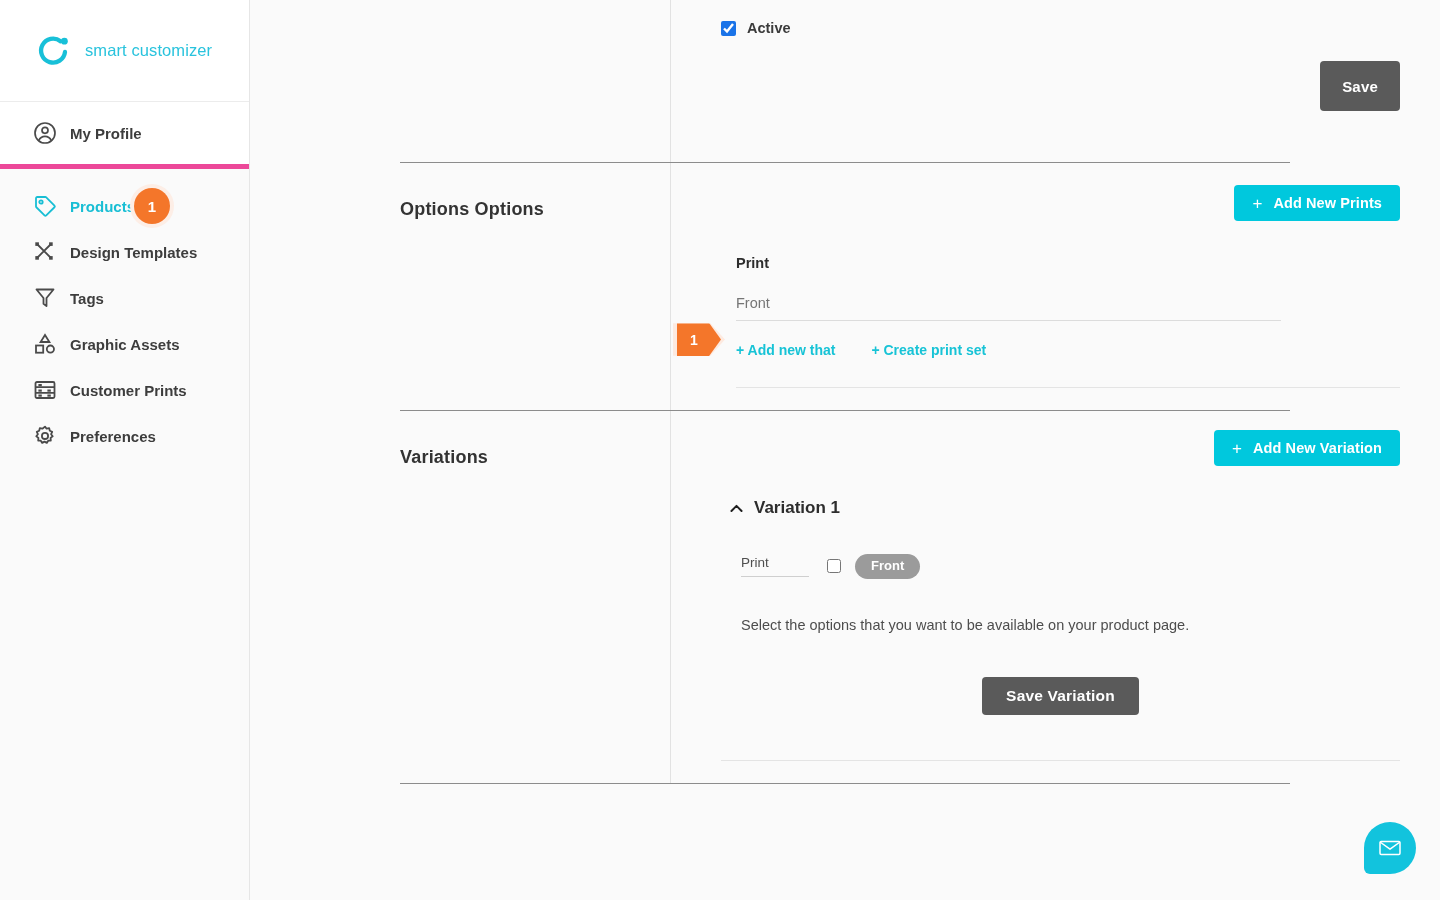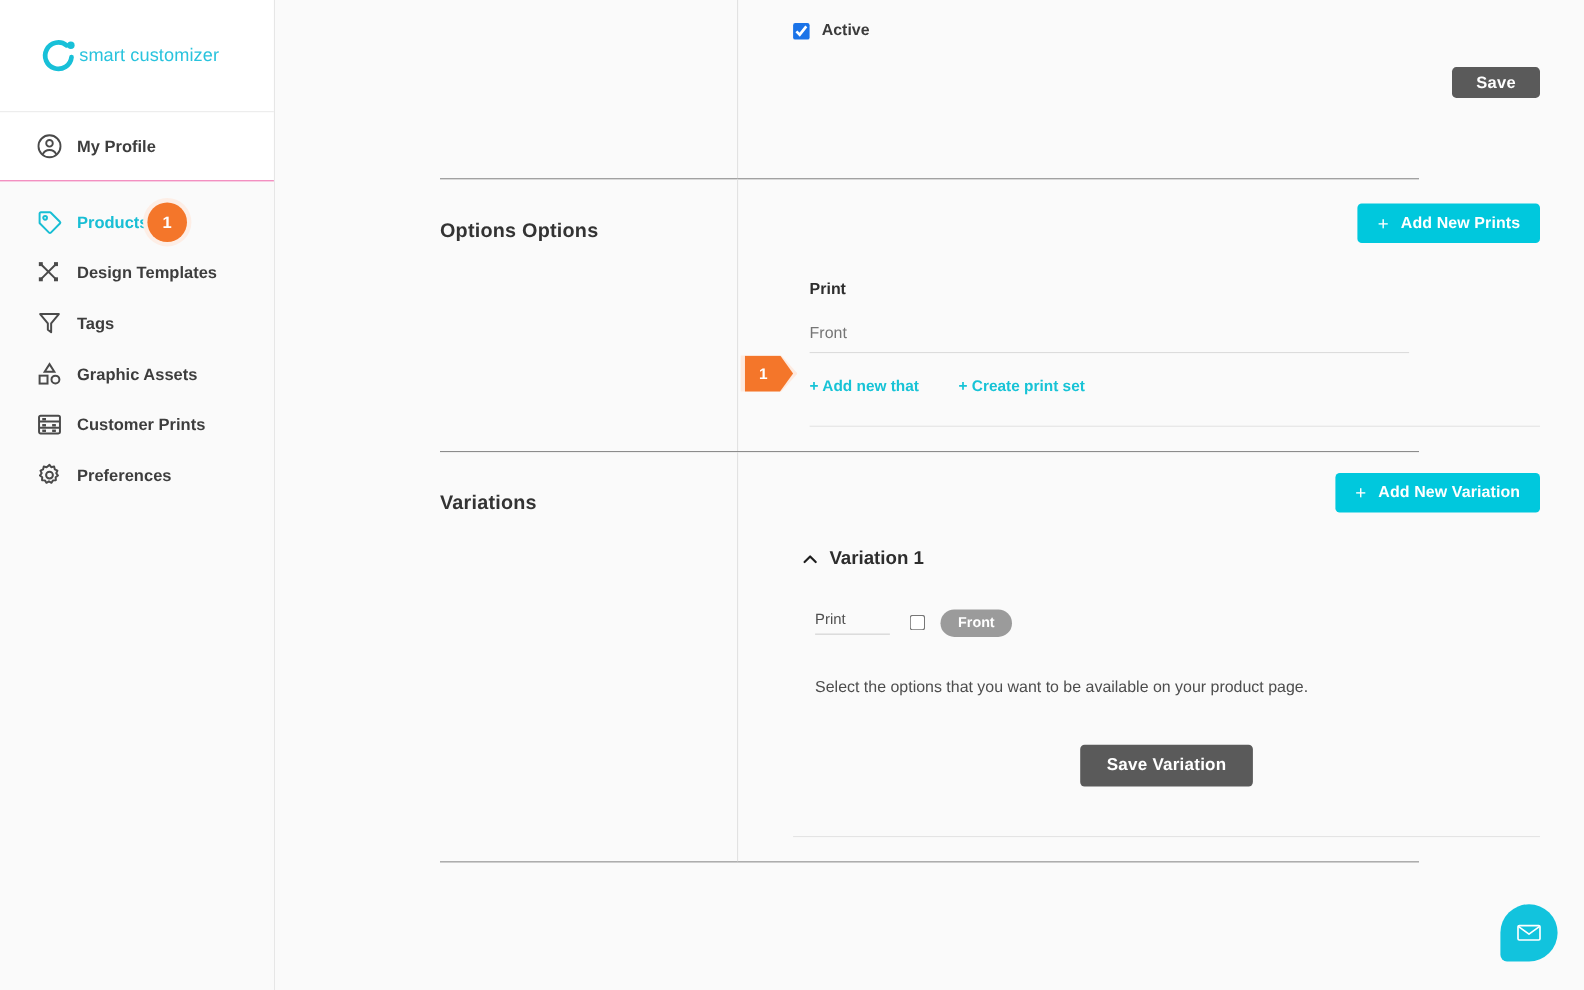--- a/index.html
+++ b/index.html
@@ -20,26 +20,27 @@
     position: relative;
   }
   .logo-block {
     height: 102px;
     border-bottom: 1px solid #ececec;
     display: flex; align-items: center;
     padding-left: 36px;
   }
   .logo-mark { width: 36px; height: 36px; flex: 0 0 36px; display:block; }
   .logo-text {
+    margin-left: 13px;
     color: #29c3dd;
     font-size: 16.5px;
     letter-spacing: .1px;
     white-space: nowrap;
   }
-  .nav-group { border-bottom: 1px solid #ec4899; padding: 8px 0; }
+  .nav-group { border-bottom: 5px solid #ec4899; padding: 8px 0; }
   .nav-group.main { padding: 14px 0 16px 0; }
   .nav-item {
     display: flex; align-items: center;
     height: 46px;
     padding-left: 32px;
     position: relative;
     cursor: pointer;
   }
   .nav-item .ic { width: 26px; height: 26px; flex: 0 0 26px; display:block; }
   .nav-item .lbl {
@@ -108,21 +109,21 @@
   .chk-row input[type=checkbox] { width: 15px; height: 15px; margin: 0; accent-color: #1a73e8; cursor: pointer; }
   .chk-row .chk-lbl { margin-left: 11px; font-size: 14.5px; color: #3b3b3b; font-weight: bold; }
   .btn-row-right { display: flex; justify-content: flex-end; padding-top: 25px; }
 
   
   .btn-dark {
     background: #5a5a5a; color: #fff;
     border: none; border-radius: 4px;
     font-family: "Liberation Sans", sans-serif;
     font-size: 15px; font-weight: 700;
-    padding: 0 22px; height: 28px;
+    padding: 0 22px; height: 50px;
     cursor: pointer; letter-spacing: .2px;
   }
   .btn-dark.wide { padding: 0 24px; height: 38px; font-size: 15.5px; }
   .btn-cyan {
     background: #00c8dd; color: #fff;
     border: none; border-radius: 4px;
     font-family: "Liberation Sans", sans-serif;
     font-size: 14.5px; font-weight: 700;
     height: 36px; padding: 0 18px;
     display: inline-flex; align-items: center; gap: 11px;

